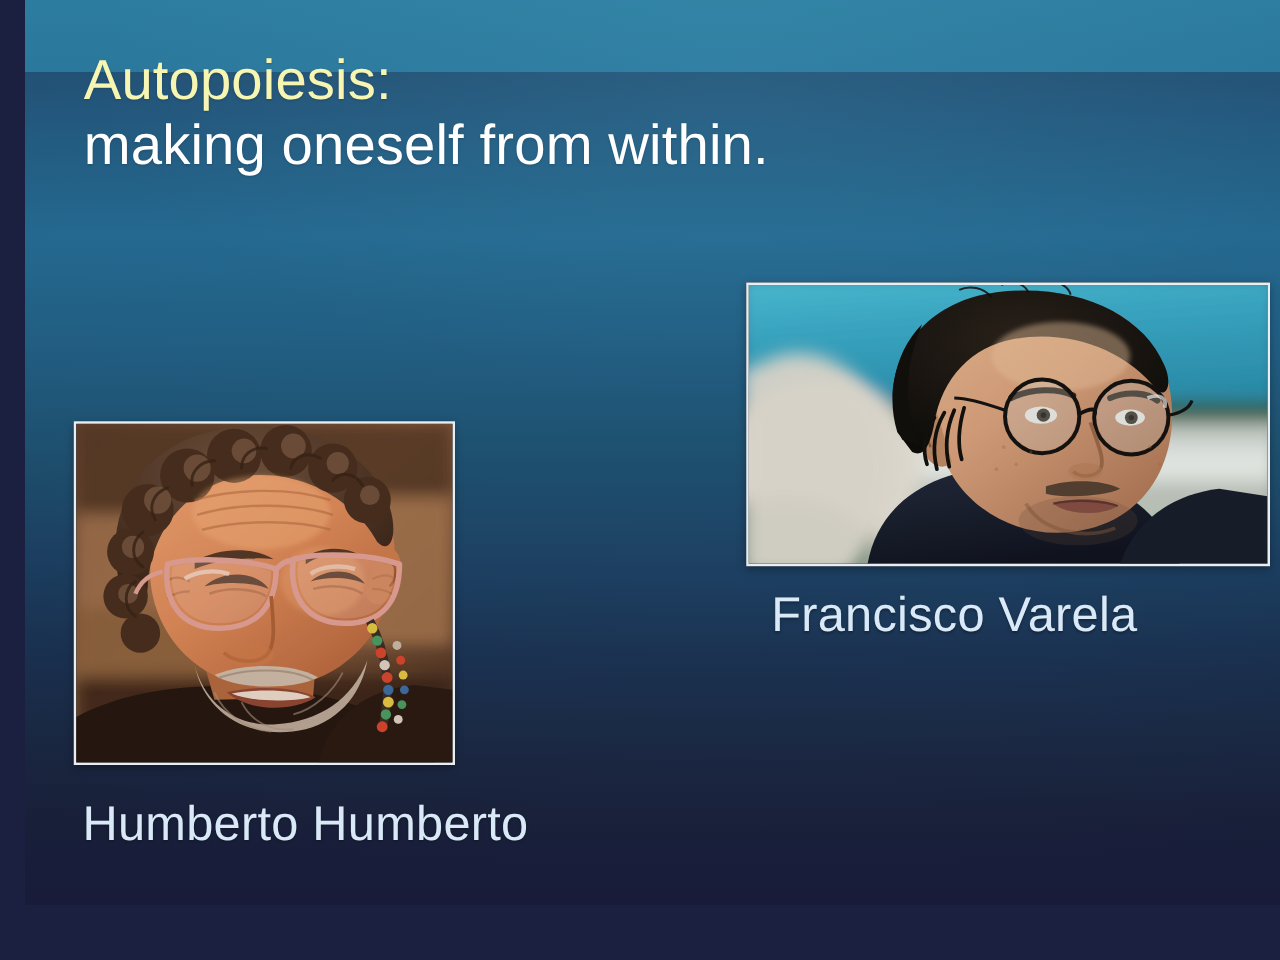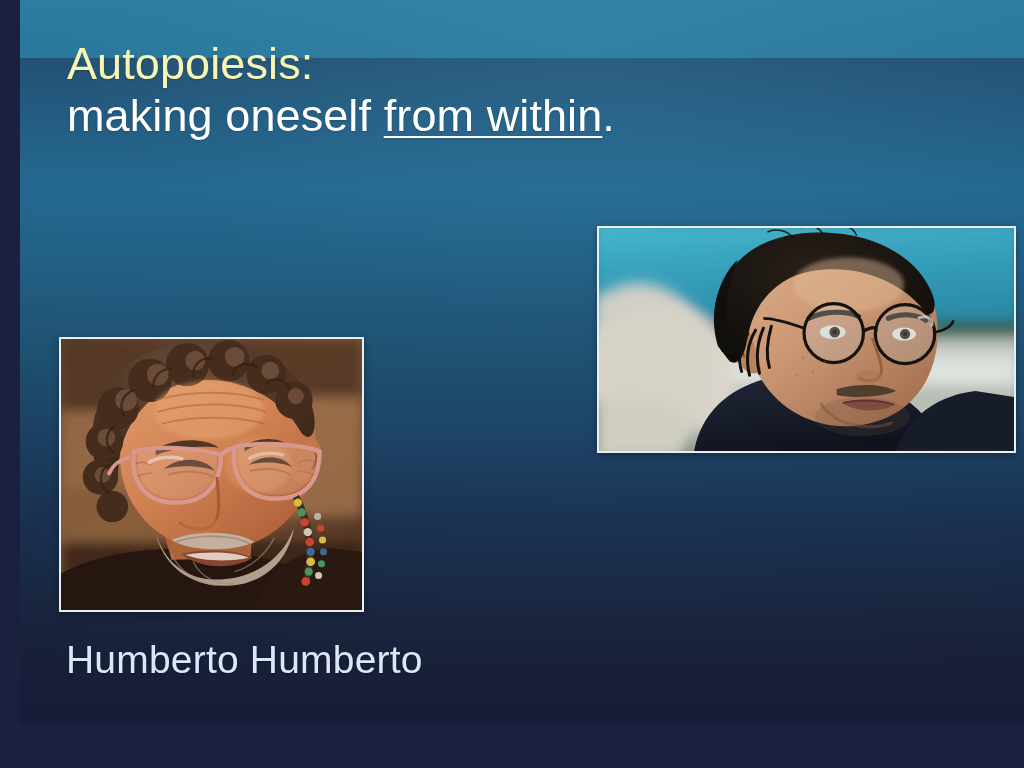--- a/index.html
+++ b/index.html
@@ -58,21 +58,20 @@
   }
   .title-line {
     font-size: 45px;
     font-weight: 400;
     white-space: nowrap;
     text-shadow: 0 1px 2px rgba(0,0,0,0.18);
   }
   .title-line-1 { color: #f6f5b2; }
   .title-line-2 { color: #ffffff; }
   .title-underline {
-    text-decoration: underline;
     text-underline-offset: 5px;
     text-decoration-thickness: 2px;
   }
 
   
   .photo-frame {
     position: absolute;
     box-sizing: border-box;
     border: 2px solid #e9eef2;
     background: #12161c;
@@ -242,20 +241,21 @@
         <circle cx="228" cy="136" r="1.2"></circle>
           <circle cx="200" cy="150" r="1.5"></circle>
         <circle cx="324" cy="132" r="1.4"></circle>
           <circle cx="332" cy="146" r="1.3"></circle>
       </g>
 
       <rect x="0" y="0" width="419" height="227" fill="#0a2430" opacity="0.06"></rect>
     </svg>
   </div>
 
+  <div class="caption" id="caption-varela">Francisco Varela</div>
 
   <div class="photo-frame" id="photo-maturana">
     <svg viewBox="0 0 305 275" preserveAspectRatio="none">
       <defs>
         <linearGradient id="m-bg" x1="0" y1="0" x2="1" y2="1">
           <stop offset="0%" stop-color="#5c4433"></stop>
           <stop offset="45%" stop-color="#8a6446"></stop>
           <stop offset="100%" stop-color="#3a2a20"></stop>
         </linearGradient>
         <linearGradient id="m-skin" x1="0.2" y1="0" x2="0.9" y2="1">

